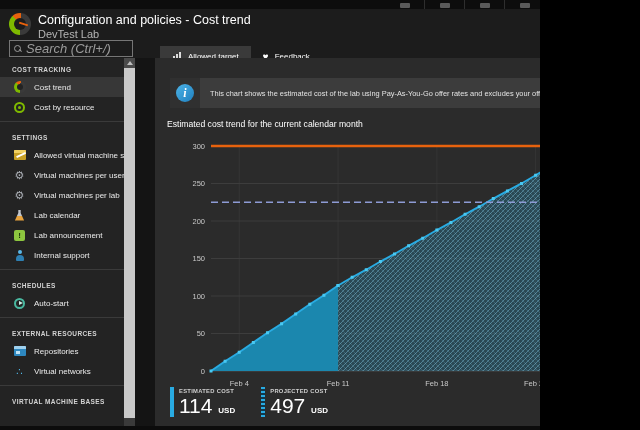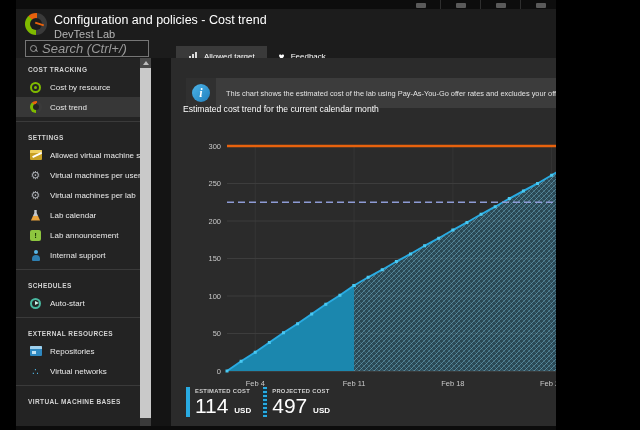--- a/index.html
+++ b/index.html
@@ -1,21 +1,20 @@
 <!DOCTYPE html>
 <html><head>
 <meta charset="utf-8">
 <style>
   * { margin:0; padding:0; box-sizing:border-box; }
   html,body { background:#000; }
   #app {
     position:relative; width:540px; height:430px; overflow:hidden;
     background:#1b1b1b; font-family:"Liberation Sans", sans-serif;
     color:#e8e8e8;
-    margin-left:16px;
   }
   
   .top-strip { position:absolute; left:0; top:0; width:640px; height:9px; background:#0d0d0d; }
   .frag { position:absolute; top:3px; width:10px; height:5px; background:#5a5a5a; border-radius:1px; }
   .fragsep { position:absolute; top:0; width:1px; height:9px; background:#2e2e2e; }
   .user-label { position:absolute; top:1px; right:26px; font-size:6.5px; font-weight:bold; letter-spacing:.5px; color:#cfcfcf; }
   .corner-fold { position:absolute; top:0; right:1px; width:0; height:0; border-top:11px solid #dcdcdc; border-left:13px solid transparent; }
   
   .header-band { position:absolute; left:0; top:9px; width:640px; height:49px; background:#1c1c1c; }
   .gauge { position:relative; width:22px; height:22px; border-radius:50%;
@@ -85,30 +84,30 @@
   
   .main { position:absolute; left:155px; top:58px; width:485px; height:372px; background:#2b2b2b; }
   .banner { position:absolute; left:15px; top:20px; width:457px; height:30px; background:#3c3c3c; display:flex; }
   .banner-icon-cell { width:30px; height:30px; background:#303030; display:flex; align-items:center; justify-content:center; flex:0 0 auto; }
   .info-circle { width:18px; height:18px; border-radius:50%; background:linear-gradient(135deg,#4db4e8,#1f7fbe);
     color:#fff; font-family:"Liberation Serif", serif; font-style:italic; font-weight:bold; font-size:12px;
     display:flex; align-items:center; justify-content:center; }
   .banner-text { flex:1; align-self:center; padding:0 14px 0 10px; font-size:7.4px; color:#e3e3e3; white-space:nowrap; overflow:hidden; }
   .banner-expand { position:absolute; right:5px; top:4px; width:8px; height:8px; border:1px solid #9a9a9a; cursor:pointer; }
   .banner-expand::after { content:""; position:absolute; right:1px; top:1px; width:3px; height:3px; border-top:1px solid #cfcfcf; border-right:1px solid #cfcfcf; }
-  .chart-title { position:absolute; left:12px; top:46px; font-size:8.6px; color:#ffffff; }
+  .chart-title { position:absolute; left:12px; top:61px; font-size:8.6px; color:#ffffff; }
   #chart-svg { position:absolute; left:8px; top:78px; }
   #chart-svg text { font-family:"Liberation Sans", sans-serif; }
   
   .legend { position:absolute; left:429px; top:80px; }
   .legend-row { display:flex; align-items:center; gap:4px; margin-bottom:6px; }
   .legend-mark { width:3px; height:10px; flex:0 0 auto; }
   .legend-label { font-size:6.6px; color:#dcdcdc; white-space:nowrap; }
   
-  .stats { position:absolute; left:15px; top:329px; display:flex; gap:12px; }
+  .stats { position:absolute; left:15px; top:329px; display:flex; gap:26px; }
   .stat { display:flex; gap:5px; }
   .stat-bar { width:4px; height:30px; }
   .stat-bar.solid { background:#29abe2; }
   .stat-bar.striped { background:repeating-linear-gradient(180deg,#29abe2 0 2px,#11384a 2px 4px); }
   .stat-label { font-size:5.8px; font-weight:bold; letter-spacing:.3px; color:#cfcfcf; margin-top:1px; }
   .stat-value { font-size:21px; color:#ffffff; line-height:24px; }
   .stat-unit { font-size:8px; font-weight:bold; color:#ffffff; }
   
   .bottom-strip { position:absolute; left:0; top:426px; width:640px; height:4px; background:#0c0c0c; }
   .right-strip { position:absolute; left:637px; top:9px; width:3px; height:421px; background:#0c0c0c; }
@@ -150,31 +149,31 @@
       </div>
       <div class="tab">
         <span class="heart-icon">♥</span>
         <span>Feedback</span>
       </div>
     </div>
   </div>
 
   <div class="sidebar">
     <div class="side-header">COST TRACKING</div>
+    <div class="side-item selected">
+      <span class="icn">
+          <span class="ic-gauge"></span>
+        </span>
+      <span class="lbl">Cost trend</span>
+    </div>
     <div class="side-item">
       <span class="icn">
           <span class="ic-ring-green"></span>
         </span>
       <span class="lbl">Cost by resource</span>
-    </div>
-    <div class="side-item selected">
-      <span class="icn">
-          <span class="ic-gauge"></span>
-        </span>
-      <span class="lbl">Cost trend</span>
     </div>
     <div class="side-divider"></div>
 
     <div class="side-header">SETTINGS</div>
     <div class="side-item">
       <span class="icn">
           <span class="ic-sizes"></span>
         </span>
       <span class="lbl">Allowed virtual machine sizes</span>
     </div>

